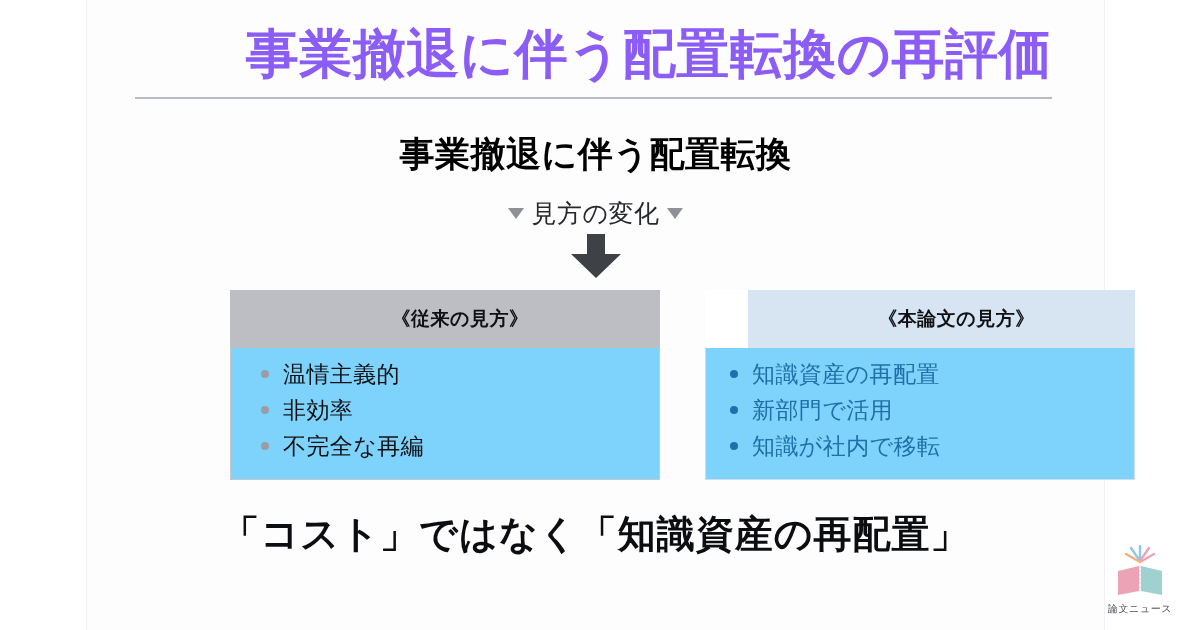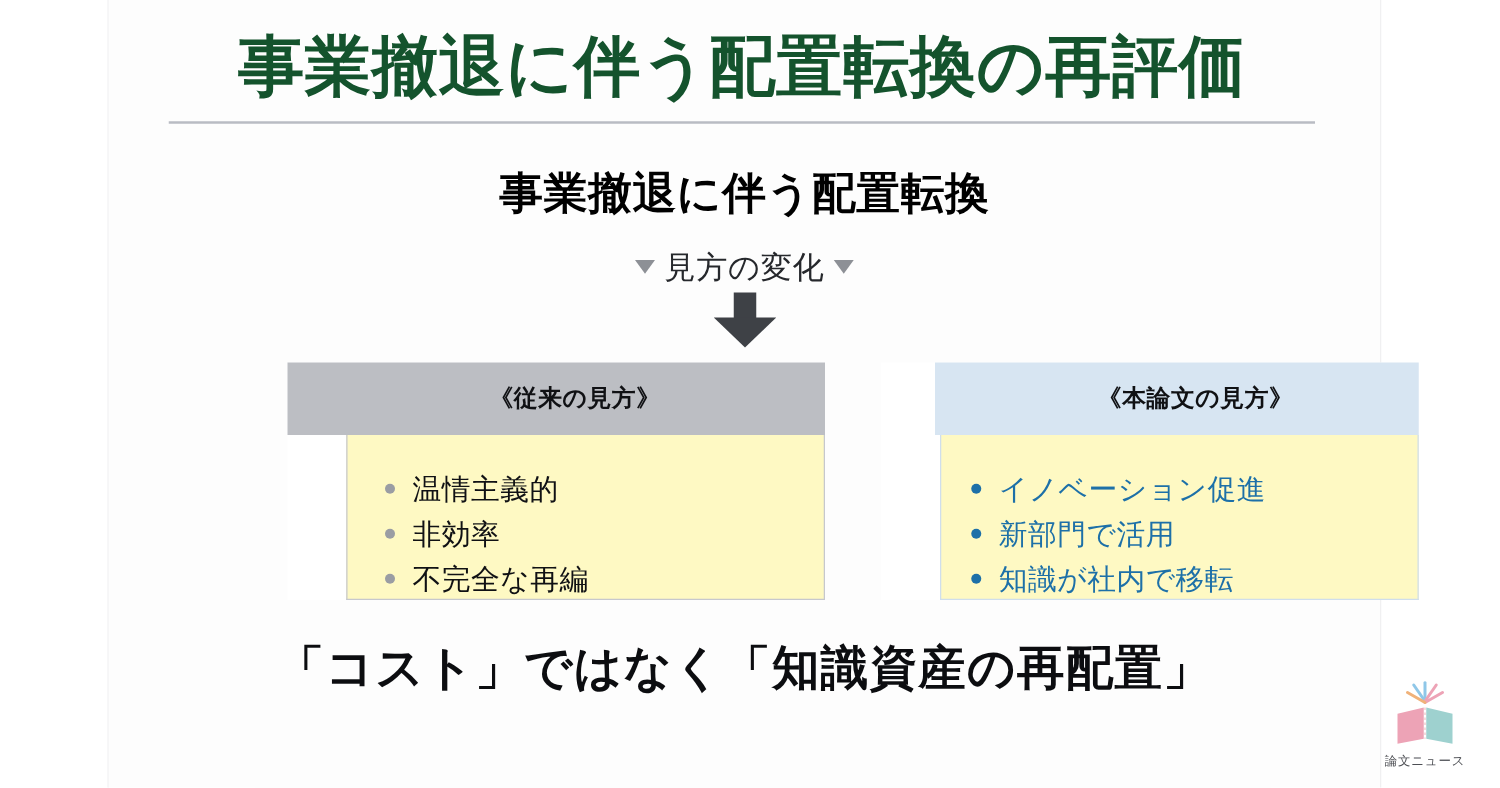--- a/index.html
+++ b/index.html
@@ -43,22 +43,22 @@
   
   #title-block {
     position: absolute;
     left: 48px;
     right: 52px;
     top: 24px;
   }
   #page-title {
     font-size: 53px;
     font-weight: 700;
-    color: #14532d;
-    text-align: center;
+    color: #8b5cf6;
+    text-align: right;
     letter-spacing: 0.5px;
     line-height: 1.12;
     white-space: nowrap;
   }
   #title-rule {
     margin-top: 14px;
     height: 2px;
     background: #b9bcc3;
   }
 
@@ -156,23 +156,22 @@
     font-size: 19px;
     font-weight: 700;
     color: #101114;
     letter-spacing: 0.5px;
     white-space: nowrap;
     padding-left: 30px;
   }
   .panel-body {
     height: 132px;
     box-sizing: border-box;
-    padding: 25px 14px 10px 30px;
-    background: #fef9c3;
-    margin-left: 47px;
+    padding: 8px 14px 10px 30px;
+    background: #7dd3fc;
   }
   .panel-list {
     list-style: none;
     margin: 0;
     padding: 0;
   }
   .panel-list li {
     display: flex;
     align-items: center;
     font-size: 23px;
@@ -290,21 +289,21 @@
           </ul>
         </div>
       </div>
 
       <div class="panel" id="panel-paper">
         <div class="panel-header">《本論文の見方》</div>
         <div class="panel-body">
           <ul class="panel-list">
             <li>
               <span class="dot"></span>
-              <span>イノベーション促進</span>
+              <span>知識資産の再配置</span>
             </li>
             <li>
               <span class="dot"></span>
               <span>新部門で活用</span>
             </li>
             <li>
               <span class="dot"></span>
               <span>知識が社内で移転</span>
             </li>
           </ul>

